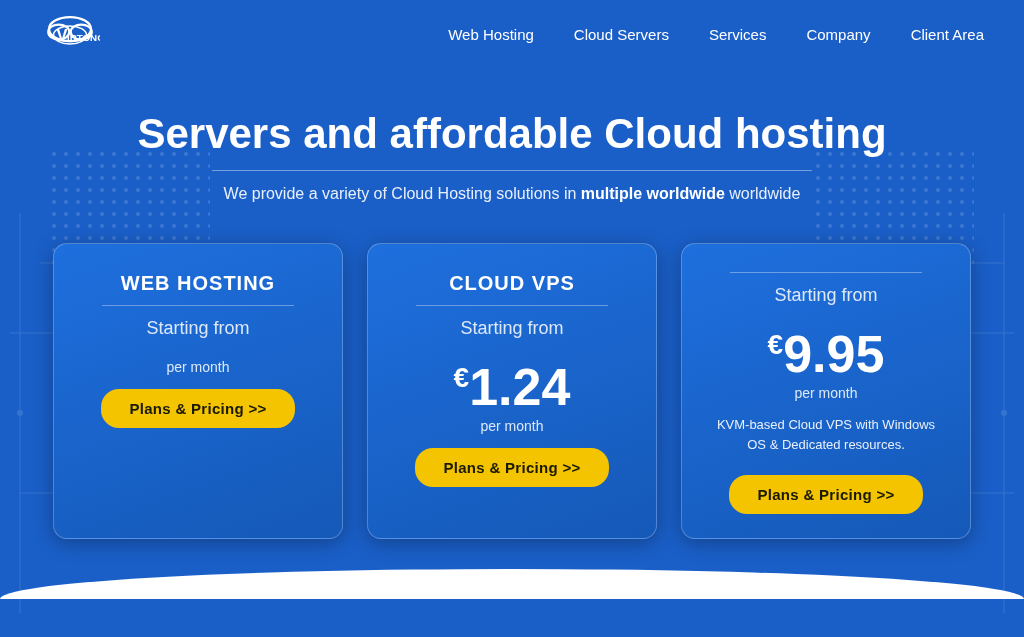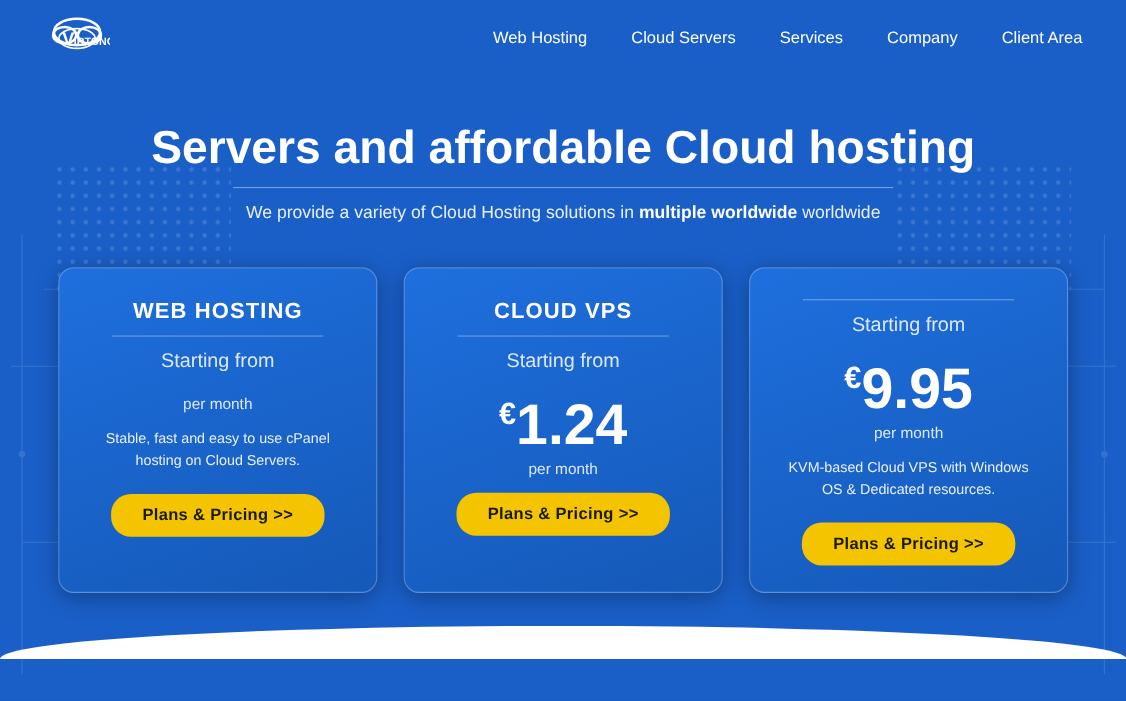--- a/index.html
+++ b/index.html
@@ -279,21 +279,20 @@
     <line x1="20" y1="200" x2="20" y2="300" stroke="white" stroke-width="1"></line>
     <circle cx="20" cy="300" r="4" fill="white"></circle>
     <line x1="50" y1="280" x2="110" y2="280" stroke="white" stroke-width="1"></line>
   </svg>
 
   <div class="pricing-card">
     <div class="card-title">WEB HOSTING</div>
     <div class="card-divider"></div>
     <div class="starting-from">Starting from</div>
     <div class="per-month">per month</div>
-    <div class="card-desc">Stable, fast and easy to use cPanel hosting on Cloud Servers.</div>
     <button class="btn-plans">Plans &amp; Pricing &gt;&gt;</button>
   </div>
 
   <div class="pricing-card">
     <div class="card-title">CLOUD VPS</div>
     <div class="card-divider"></div>
     <div class="starting-from">Starting from</div>
     <div class="price">
       <span class="currency">€</span><span>1.24</span>
     </div>

